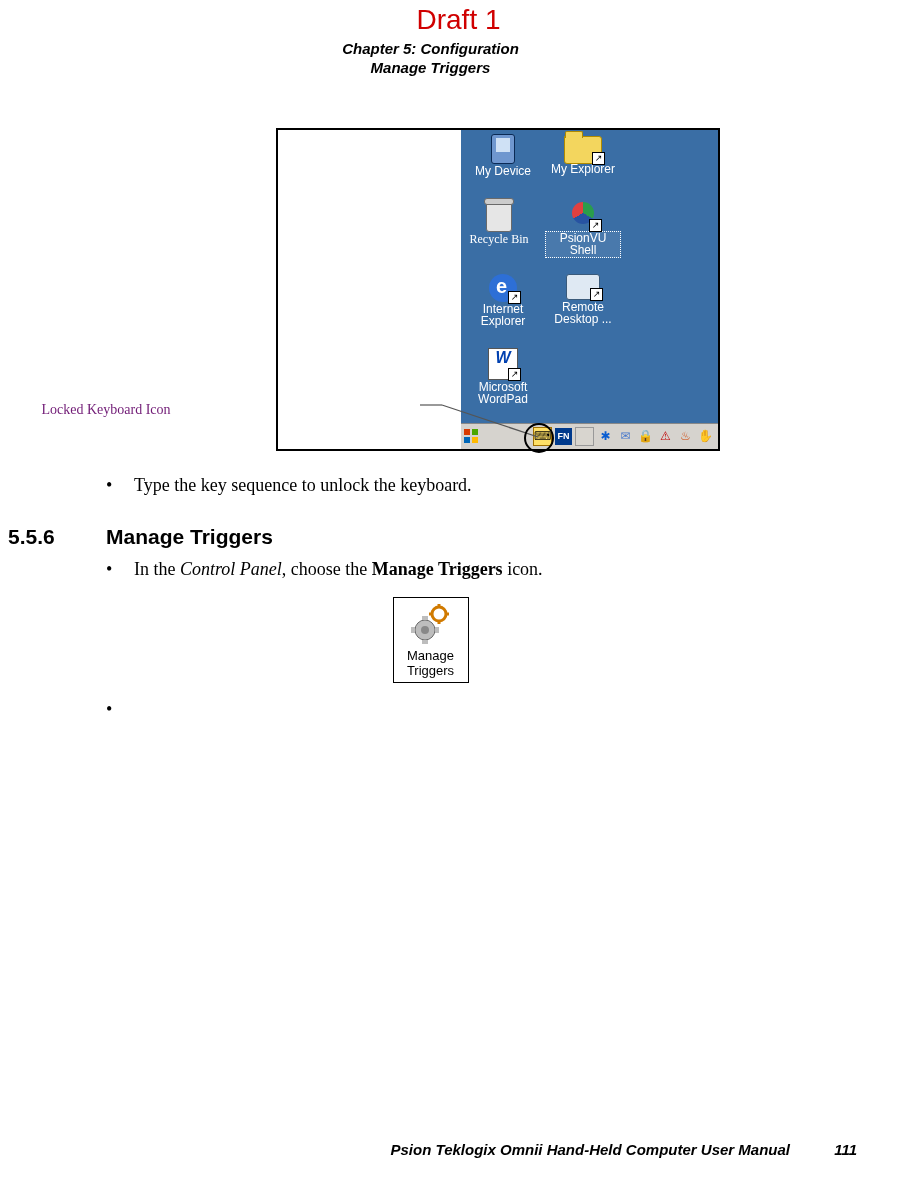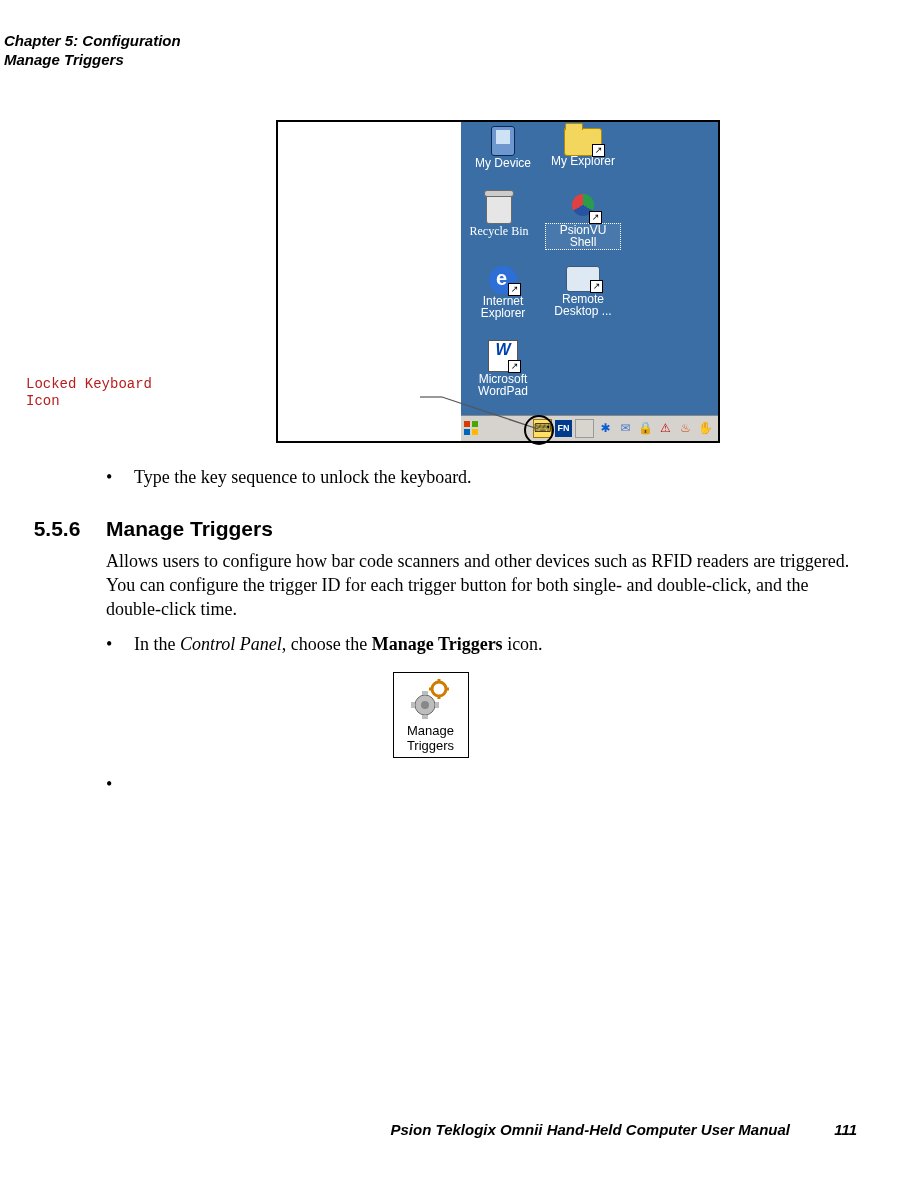--- a/index.html
+++ b/index.html
@@ -22,28 +22,28 @@
     position: absolute;
     top: 4px;
     left: 0;
     width: 917px;
     text-align: center;
     font-family: Arial, sans-serif;
     font-size: 28px;
     color: #d00000;
   }
   .chapter-header {
-    text-align: left;
+    text-align: center;
     font-family: "Trebuchet MS", Arial, sans-serif;
     font-style: italic;
     font-weight: bold;
     font-size: 15px;
     line-height: 1.25;
     color: #000;
-    margin-top: 4px;
+    margin-top: 12px;
   }
   .chapter-header .line2 {
     display: block;
   }
   
   .figure-wrap {
     margin: 50px 0 22px 0;
     width: 100%;
     position: relative;
   }
@@ -254,24 +254,24 @@
     bottom: -4px;
     z-index: 5;
     pointer-events: none;
   }
   
   .callout {
     position: absolute;
     left: -252px;
     bottom: 30px;
     width: 160px;
-    font-family: Liberation Mono, monospace;
+    font-family: Liberation Serif, serif;
     font-size: 14px;
-    color: #b91c1c;
-    text-align: left;
+    color: #701a75;
+    text-align: center;
     line-height: 1.25;
   }
   .callout-line {
     position: absolute;
     left: 142px;
     bottom: 10px;
     width: 120px;
     height: 36px;
     pointer-events: none;
     overflow: visible;
@@ -292,21 +292,20 @@
     flex-shrink: 0;
     text-align: left;
   }
   .bullet .text {}
   .section-heading {
     font-family: "Trebuchet MS", Arial, sans-serif;
     font-weight: bold;
     font-size: 21px;
     margin: 28px 0 8px 0;
     display: flex;
-    text-align: center;
   }
   .section-heading .num {
     display: inline-block;
     width: 98px;
     margin-left: 4px;
   }
   .manage-icon-fig {
     width: 76px;
     height: 86px;
     border: 1.5px solid #000;
@@ -319,39 +318,40 @@
   }
   .manage-icon-fig .gear {
     width: 40px;
     height: 40px;
     margin: 0 auto 4px;
     position: relative;
   }
   .gear svg { width: 40px; height: 40px; }
   .footer {
     position: absolute;
-    bottom: 52px;
+    bottom: 32px;
     right: 60px;
     font-family: "Trebuchet MS", Arial, sans-serif;
     font-style: italic;
     font-weight: bold;
     font-size: 15px;
   }
   .footer .pg {
     display: inline-block;
     margin-left: 40px;
   }
   em.ui { font-style: italic; }
   strong.ui { font-weight: bold; }
 </style>
 </head>
 <body>
 
 <div class="page">
 
+  <div class="draft">Draft 1</div>
 
   <div class="chapter-header">
     <span>Chapter 5: Configuration</span>
     <span class="line2">Manage Triggers</span>
   </div>
 
   <div class="figure-wrap">
     <div class="figure">
       <div class="left-blank"></div>
 
@@ -436,21 +436,20 @@
       <div class="text">Type the key sequence to unlock the keyboard.</div>
     </div>
   </div>
 
   <div class="section-heading">
     <span class="num">5.5.6</span>
     <span>Manage Triggers</span>
   </div>
 
   <div class="body-section">
-    <p style="margin:6px 0 10px 0;">Allows users to configure how bar code scanners and other devices such as RFID readers are triggered. You can configure the trigger ID for each trigger button for both single- and double-click, and the double-click time.</p>
 
     <div class="bullet">
       <div class="dot">•</div>
       <div class="text">
         <span>In the </span><em class="ui">Control Panel</em><span>, choose the </span><strong class="ui">Manage Triggers</strong><span> icon.</span>
       </div>
     </div>
   </div>
 
   <div class="manage-icon-fig">

